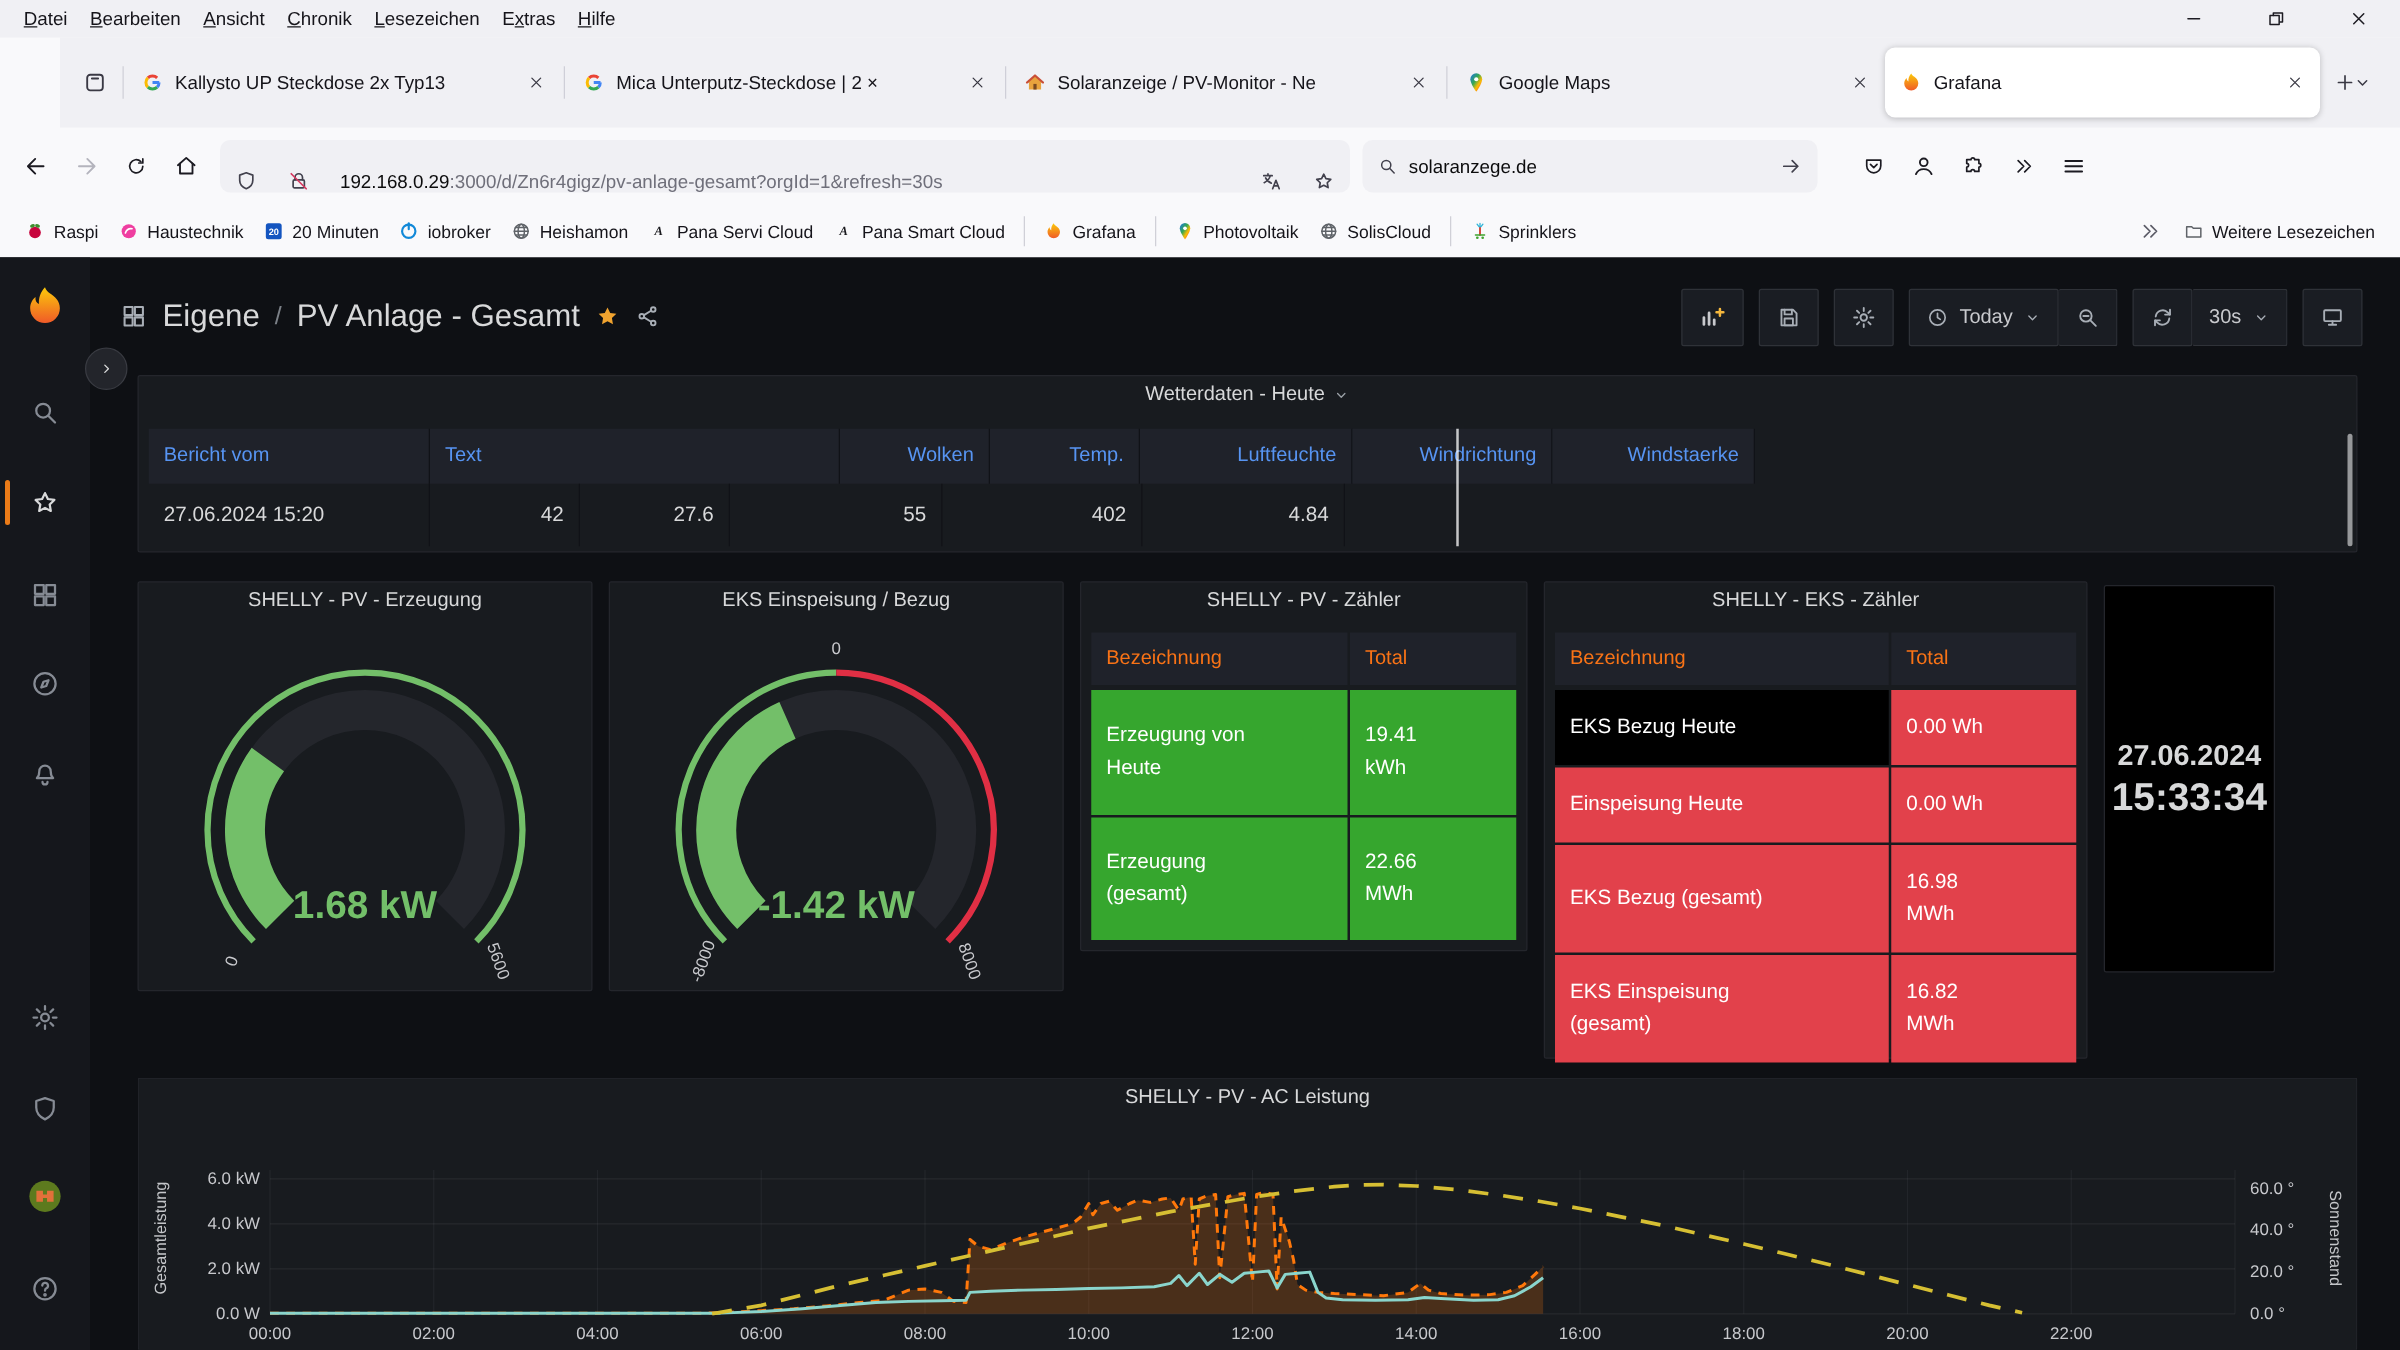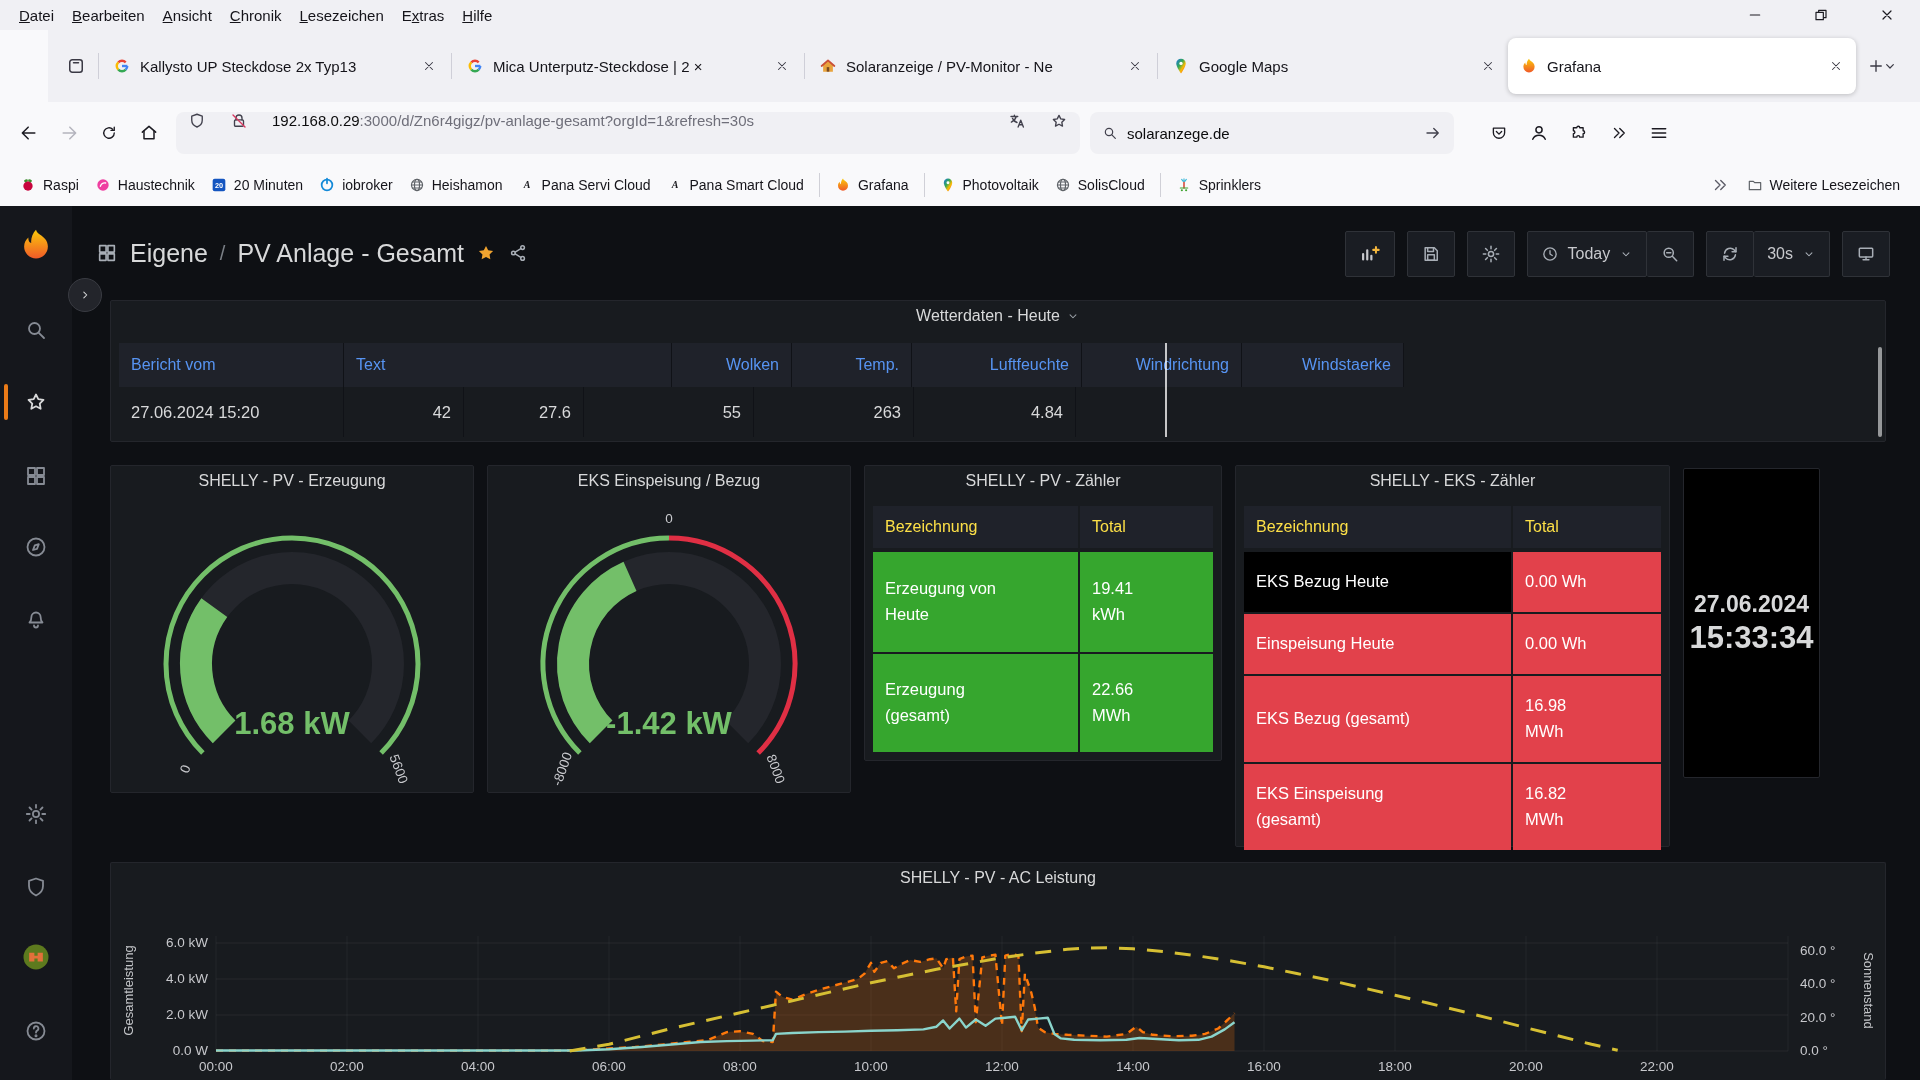--- a/index.html
+++ b/index.html
@@ -24,21 +24,21 @@
   .tab-sep{width:1px;height:26px;background:#cfcfd8;margin:0 2px;flex:0 0 auto;}
   .tab{width:328px;height:56px;border-radius:8px;display:flex;align-items:center;gap:9px;padding:0 8px 0 12px;font-size:15px;color:#15141a;flex:0 0 auto;}
   .tab.active{background:#fff;box-shadow:0 1px 5px rgba(0,0,0,0.22);}
   .tab-title{flex:1;white-space:nowrap;overflow:hidden;-webkit-mask-image:linear-gradient(to right,#000 calc(100% - 26px),transparent);mask-image:linear-gradient(to right,#000 calc(100% - 26px),transparent);}
   .tab-close{width:24px;height:24px;display:flex;align-items:center;justify-content:center;color:#3a3944;border-radius:4px;}
   .tab-list-btn{position:absolute;right:10px;}
 
   .navbar{height:62px;display:flex;align-items:center;padding:0 10px;background:#f9f9fb;gap:2px;}
   .nav-btn{width:38px;height:38px;display:flex;align-items:center;justify-content:center;color:#1c1b22;border-radius:6px;}
   .nav-btn.disabled{color:#b4b4bd;}
-  .urlbar{width:880px;height:42px;background:#f0f0f4;border-radius:8px;display:flex;align-items:flex-start;padding:0 12px;font-size:15px;gap:24px;margin:0 8px 0 6px;color:#42414d;}
+  .urlbar{width:880px;height:42px;background:#f0f0f4;border-radius:8px;display:flex;align-items:flex-end;padding:0 12px;font-size:15px;gap:24px;margin:0 8px 0 6px;color:#42414d;}
   .url-text{flex:1;white-space:nowrap;overflow:hidden;color:#0c0c0d;}
   .url-text .sub{color:#6f6f7a;}
   .searchbar{width:340px;height:42px;background:#f0f0f4;border-radius:8px;display:flex;align-items:center;padding:0 12px;font-size:15px;gap:9px;color:#42414d;margin-right:24px;}
   .search-text{flex:1;color:#0c0c0d;}
 
   .bookmarksbar{height:41px;display:flex;align-items:center;padding:0 12px;font-size:14px;color:#15141a;background:#f9f9fb;gap:2px;}
   .bm{display:flex;align-items:center;gap:7px;padding:4px 8px;border-radius:4px;white-space:nowrap;}
   .bm-sep{width:1px;height:24px;background:#d0d0d7;margin:0 7px;}
   .bm-right{margin-left:auto;display:flex;align-items:center;gap:10px;}
 
@@ -70,21 +70,21 @@
   .wcell{box-sizing:border-box;padding:0 12px;font-size:16px;display:flex;align-items:center;border-right:1px solid #101217;height:44px;color:#d8d9da;}
   .whead{background:#1f222a;color:#5794f2;height:44px;}
   .wdata{height:50px;font-size:16.5px;}
   .wcell.r{justify-content:flex-end;}
   .w-colmark{position:absolute;left:1054px;top:42px;width:2px;height:94px;background:rgba(255,255,255,0.75);}
   .w-scroll{position:absolute;right:3px;top:46px;width:4px;height:90px;border-radius:2px;background:rgba(255,255,255,0.55);}
 
   
   .mheader,.mrows{position:absolute;left:8px;right:8px;}
   .mheader{top:40px;display:grid;gap:2px;}
-  .mhcell{background:#1f222a;color:#fde047;font-size:16px;font-weight:500;display:flex;align-items:center;padding:0 12px;height:42px;box-sizing:border-box;}
+  .mhcell{background:#1f222a;color:#f97316;font-size:16px;font-weight:500;display:flex;align-items:center;padding:0 12px;height:42px;box-sizing:border-box;}
   .mrows{top:86px;display:grid;gap:2px;}
   .mcell{display:flex;flex-direction:column;justify-content:center;padding:0 12px;color:#fff;font-size:16.5px;line-height:1.55;box-sizing:border-box;}
 
   
   .clock-panel{background:#000;display:flex;flex-direction:column;justify-content:center;align-items:center;gap:2px;}
   .clock-date{font-size:23px;font-weight:700;color:#d8d9da;}
   .clock-time{font-size:31px;font-weight:700;color:#d8d9da;}
 
   
   .gauge-svg{position:absolute;left:0;top:30px;}
@@ -750,21 +750,21 @@
             <div class="wcell whead r" style="width: 120px;">Temp.</div>
             <div class="wcell whead r" style="width: 170px;">Luftfeuchte</div>
             <div class="wcell whead r" style="width: 160px;">Windrichtung</div>
             <div class="wcell whead r" style="width: 162px;">Windstaerke</div>
           </div>
         <div class="wrow" id="weather-row">
             <div class="wcell wdata" style="width: 225px;">27.06.2024 15:20</div>
             <div class="wcell wdata r" style="width: 120px;">42</div>
             <div class="wcell wdata r" style="width: 120px;">27.6</div>
             <div class="wcell wdata r" style="width: 170px;">55</div>
-            <div class="wcell wdata r" style="width: 160px;">263</div>
+            <div class="wcell wdata r" style="width: 160px;">402</div>
             <div class="wcell wdata r" style="width: 162px;">4.84</div>
           </div>
       </div>
       <div class="w-colmark"></div>
       <div class="w-scroll"></div>
     </div>
 
     <div class="panel" style="left:110px;top:259px;width:364px;height:328px;">
       <div class="panel-title">
           <span>SHELLY - PV - Erzeugung</span>

